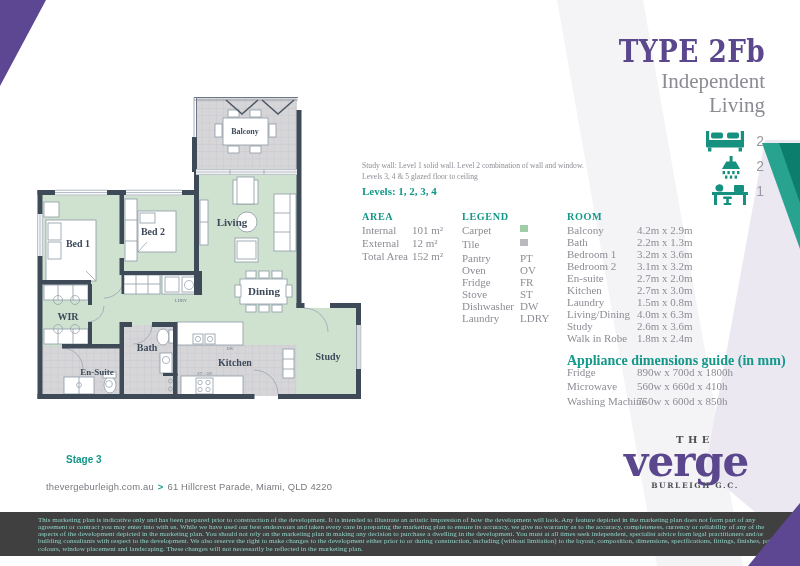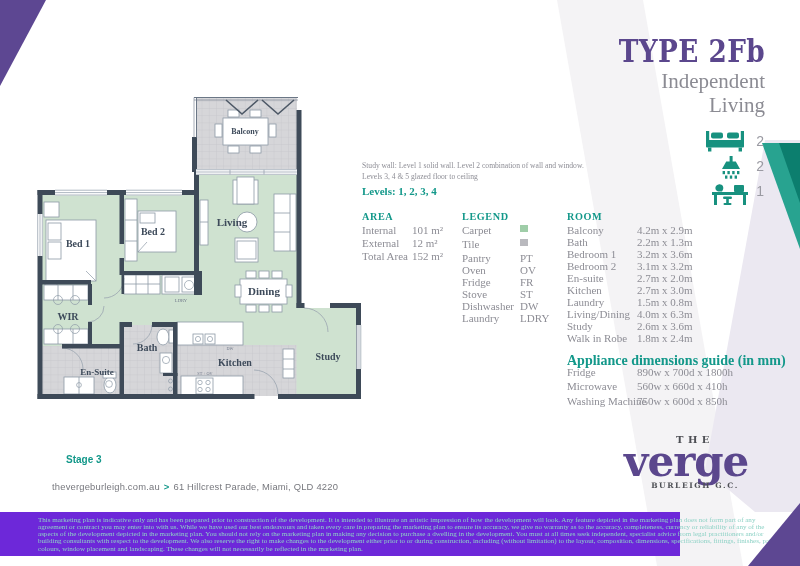--- a/index.html
+++ b/index.html
@@ -34,30 +34,30 @@
 
   .col-head { font-size:10.2px; font-weight:bold; color:#13988a; letter-spacing:0.6px; }
   .tbl { font-size:11px; color:#8d8d95; }
   .tbl .row { position:absolute; white-space:nowrap; }
   .swatch { position:absolute; width:8px; height:7px; }
 
   .appl-head { left:567px; top:353px; font-size:14px; font-weight:bold; color:#13988a; }
 
   
   .stage { left:38px; top:454px; font-size:10px; font-weight:bold; color:#13988a; font-family:"Liberation Sans", sans-serif;margin-left:28px; }
-  .address { left:52px; top:481px; font-size:9.4px; color:#77787e; font-family:"Liberation Sans", sans-serif; letter-spacing:0.2px; }
+  .address { left:46px; top:481px; font-size:9.4px; color:#77787e; font-family:"Liberation Sans", sans-serif; letter-spacing:0.2px; }
   .address .sep { color:#13988a; font-weight:bold; padding:0 4px; }
 
   .logo-the { left:630px; top:434px; width:130px; text-align:center; font-size:10px; letter-spacing:4.5px; color:#4e5055; font-weight:bold; font-family:"DejaVu Serif", serif; }
   .logo-name { left:624px; top:437px; width:142px; text-align:left; font-size:42px; color:#5b478d; font-weight:bold; letter-spacing:-1px; font-family:"DejaVu Serif", serif; }
   .logo-loc { left:630px; top:481px; width:130px; text-align:center; font-size:7.5px; letter-spacing:1.6px; color:#4e5055; font-weight:bold; font-family:"DejaVu Serif", serif; }
 
   
   .disclaimer {
-    left:0; top:512px; width:680px; height:44px; background:#6d28d9;
+    left:0; top:512px; width:800px; height:44px; background:#404040;
   }
   .disclaimer .txt {
     position:absolute; left:38px; top:4.5px; width:740px;
     font-size:7.05px; line-height:7.3px; color:#8ed2c6;
     font-family:"Liberation Serif", serif; white-space:nowrap;
   }
 </style>
 </head>
 <body>
 

